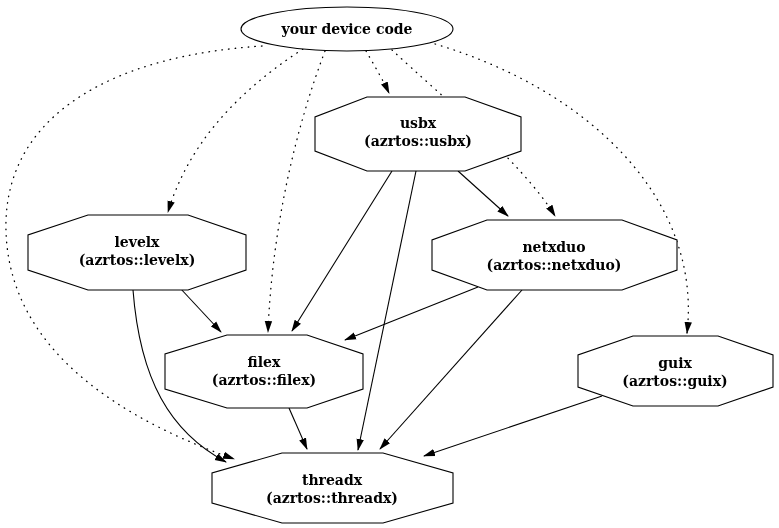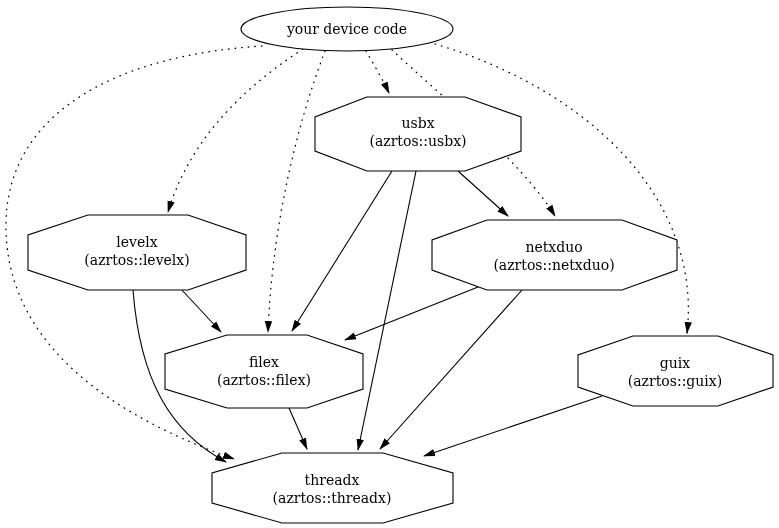--- a/index.html
+++ b/index.html
@@ -6,20 +6,21 @@
     margin: 0;
     padding: 0;
     background: #ffffff;
   }
   #stage {
     position: relative;
     width: 779px;
     height: 528px;
     background: #ffffff;
     overflow: hidden;
+    font-weight: bold;
   }
   svg { display: block; }
   .node-shape {
     fill: #ffffff;
     stroke: #000000;
     stroke-width: 1.1;
   }
   .edge {
     fill: none;
     stroke: #000000;

